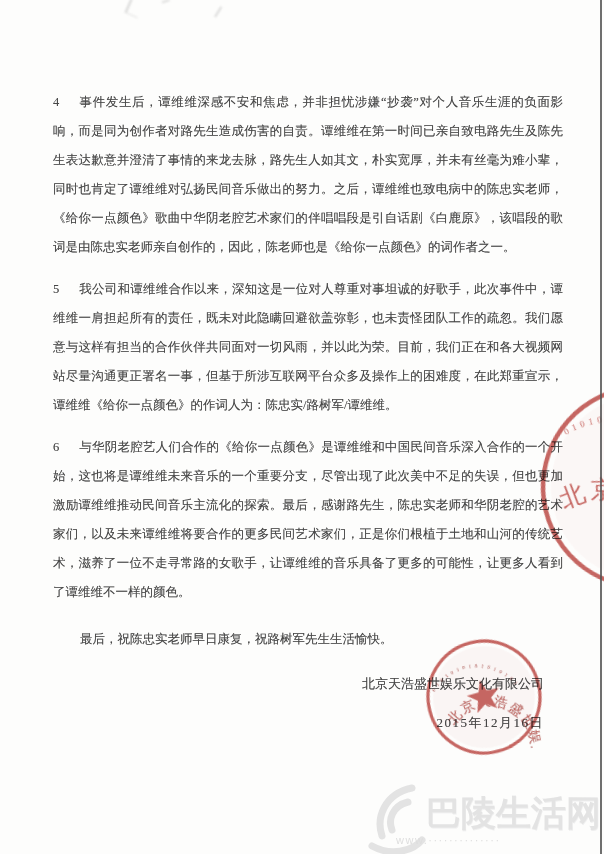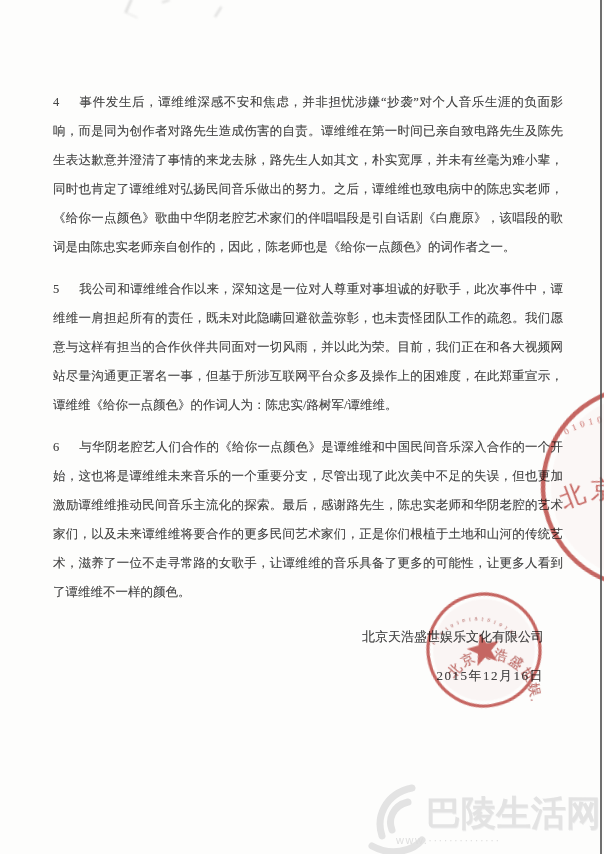--- a/index.html
+++ b/index.html
@@ -67,20 +67,21 @@
   <div class="smudge s3"></div>
 
   <div class="content">
 
     <p class="para"><span class="pnum">4</span><span>事件发生后，谭维维深感不安和焦虑，并非担忧涉嫌“抄袭”对个人音乐生涯的负面影响，而是同为创作者对路先生造成伤害的自责。谭维维在第一时间已亲自致电路先生及陈先生表达歉意并澄清了事情的来龙去脉，路先生人如其文，朴实宽厚，并未有丝毫为难小辈，同时也肯定了谭维维对弘扬民间音乐做出的努力。之后，谭维维也致电病中的陈忠实老师，《给你一点颜色》歌曲中华阴老腔艺术家们的伴唱唱段是引自话剧《白鹿原》，该唱段的歌词是由陈忠实老师亲自创作的，因此，陈老师也是《给你一点颜色》的词作者之一。</span></p>
 
     <p class="para"><span class="pnum">5</span><span>我公司和谭维维合作以来，深知这是一位对人尊重对事坦诚的好歌手，此次事件中，谭维维一肩担起所有的责任，既未对此隐瞒回避欲盖弥彰，也未责怪团队工作的疏忽。我们愿意与这样有担当的合作伙伴共同面对一切风雨，并以此为荣。目前，我们正在和各大视频网站尽量沟通更正署名一事，但基于所涉互联网平台众多及操作上的困难度，在此郑重宣示，谭维维《给你一点颜色》的作词人为：陈忠实/路树军/谭维维。</span></p>
 
     <p class="para"><span class="pnum">6</span><span>与华阴老腔艺人们合作的《给你一点颜色》是谭维维和中国民间音乐深入合作的一个开始，这也将是谭维维未来音乐的一个重要分支，尽管出现了此次美中不足的失误，但也更加激励谭维维推动民间音乐主流化的探索。最后，感谢路先生，陈忠实老师和华阴老腔的艺术家们，以及未来谭维维将要合作的更多民间艺术家们，正是你们根植于土地和山河的传统艺术，滋养了一位不走寻常路的女歌手，让谭维维的音乐具备了更多的可能性，让更多人看到了谭维维不一样的颜色。</span></p>
 
+    <p class="closing">最后，祝陈忠实老师早日康复，祝路树军先生生活愉快。</p>
 
     <div class="signature">
       <div class="sig-company">北京天浩盛世娱乐文化有限公司</div>
       <div class="sig-date">2015年12月16日</div>
 
       <svg class="stamp stamp-bottom" width="122" height="122" viewBox="0 0 120 120">
         <circle cx="60" cy="60" r="55" fill="none" stroke="#c0524d" stroke-width="3.2"></circle>
         <circle cx="60" cy="60" r="50" fill="rgba(192,82,77,0.05)"></circle>
         <defs>
           <path id="ringB" d="M24.5,80.5 A41,41 0 1 1 24.45,80.55" fill="none"></path>

